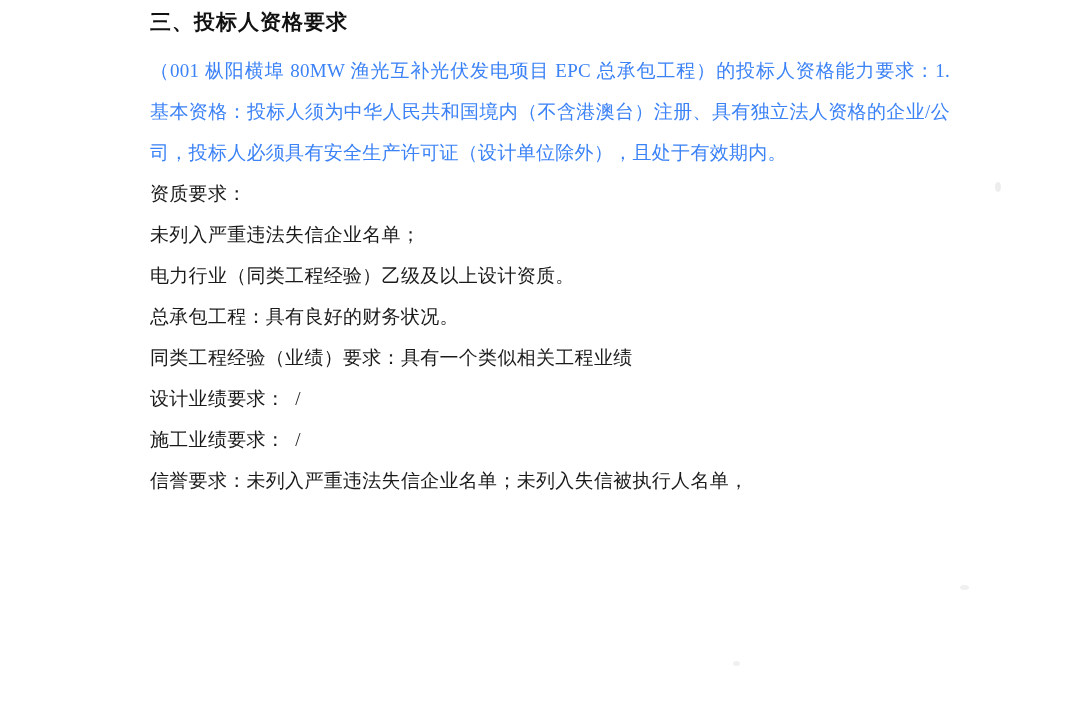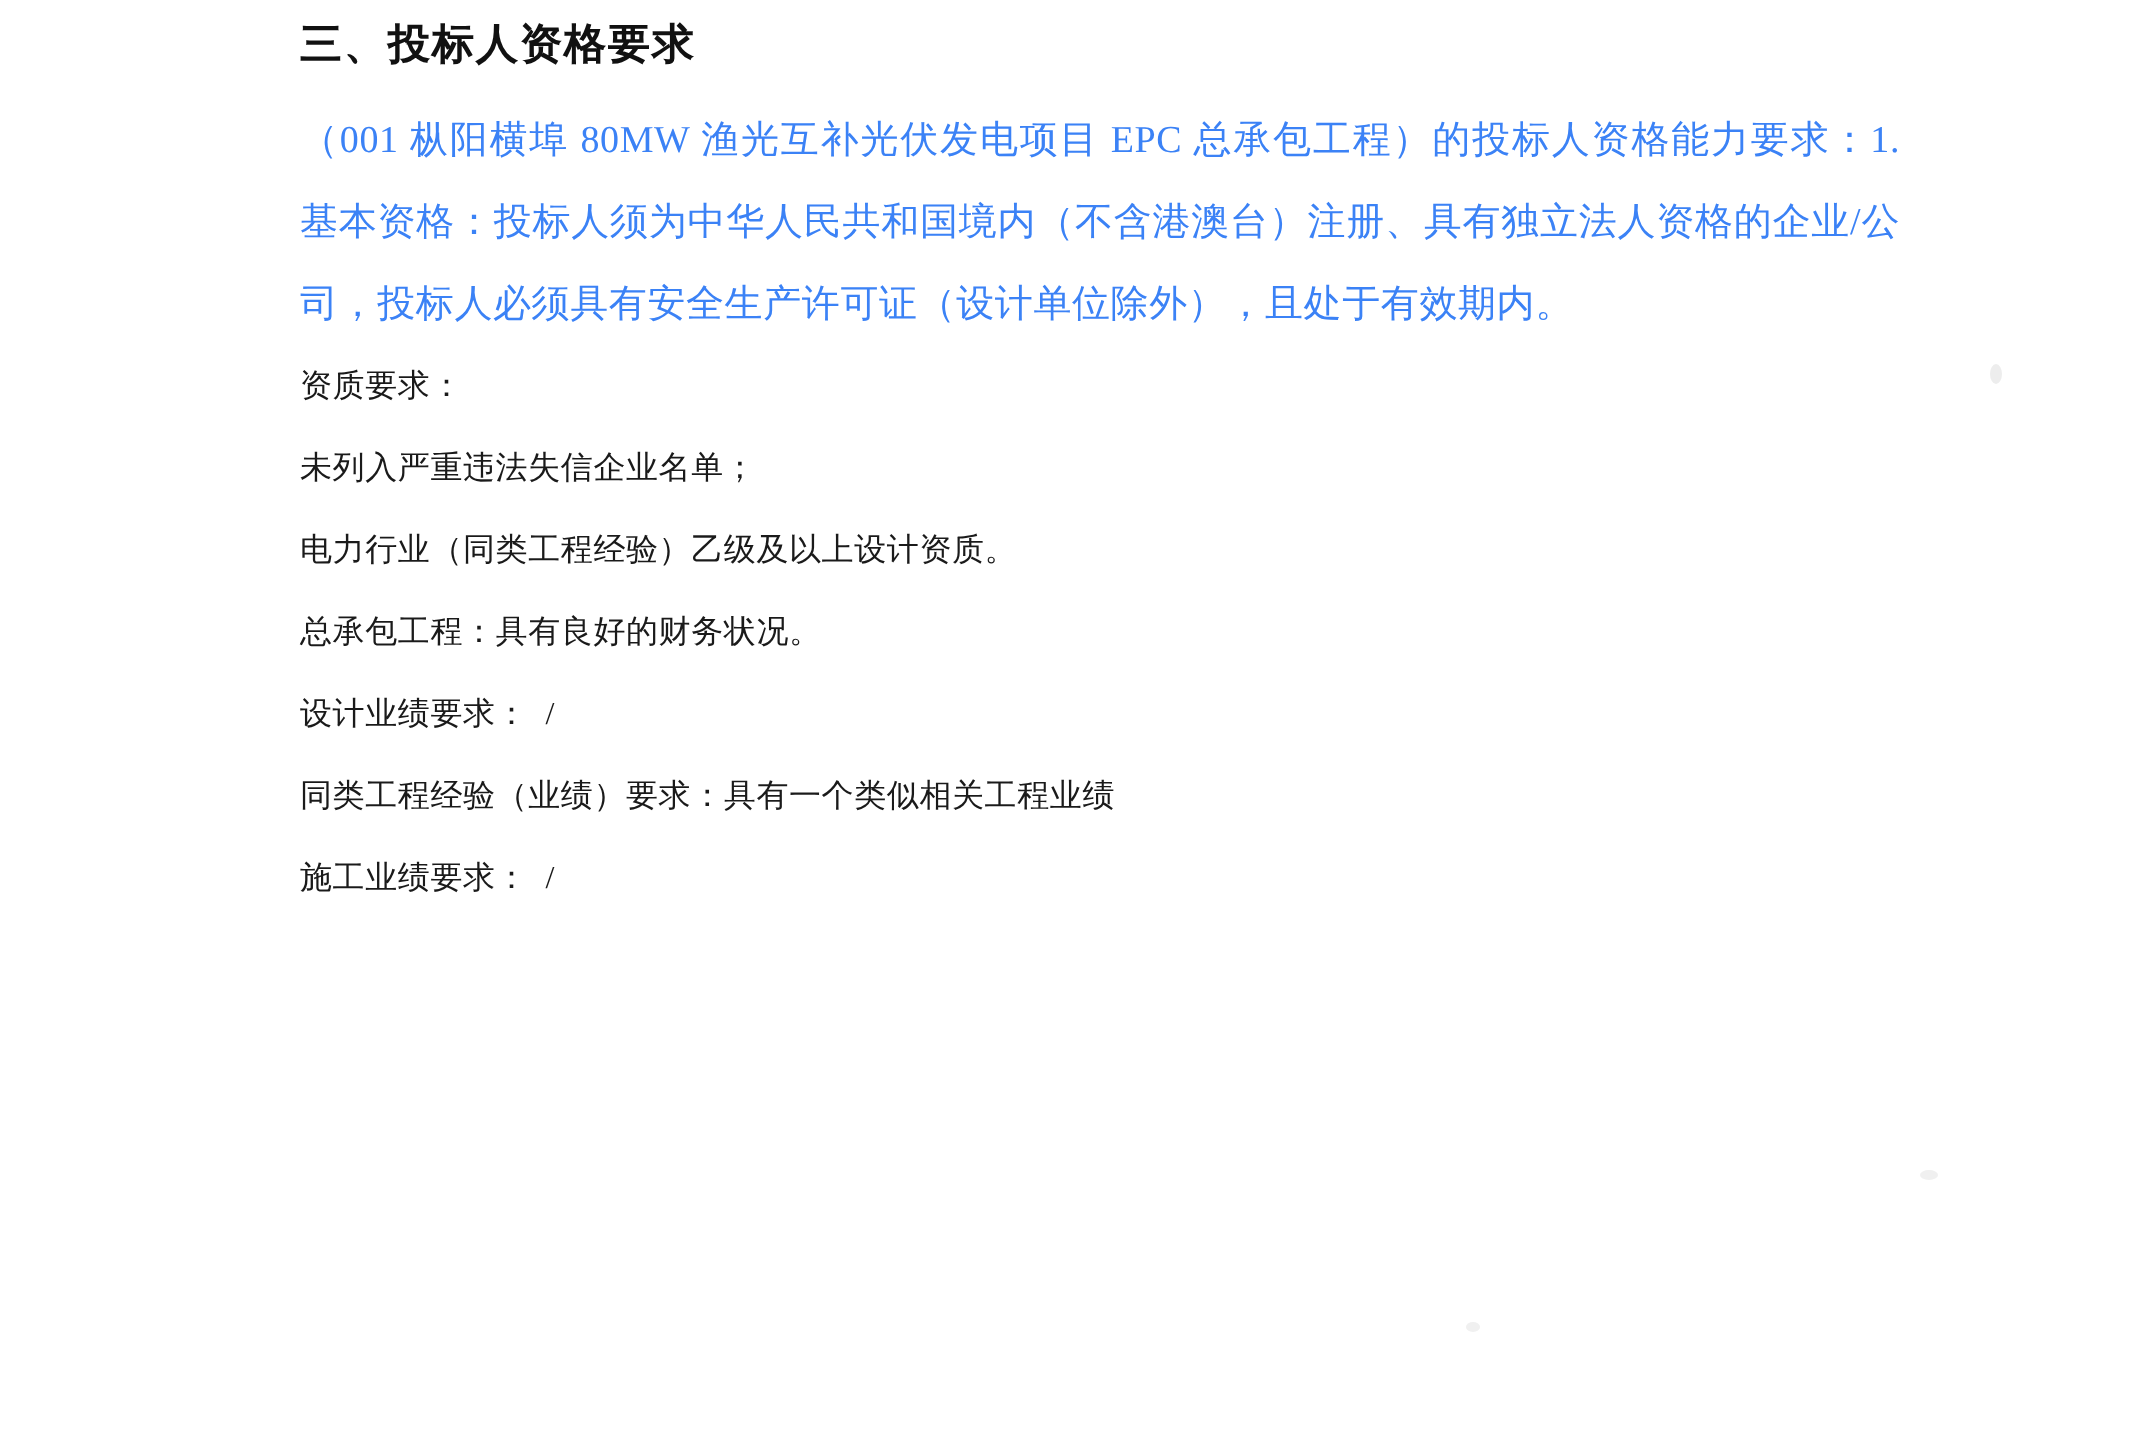--- a/index.html
+++ b/index.html
@@ -32,21 +32,21 @@
     color: #111;
     font-family: "Liberation Serif", serif;
   }
   .body-block {
     position: absolute;
     left: 150px;
     top: 50px;
     width: 800px;
   }
   .line {
-    font-size: 16px;
+    font-size: 19px;
     line-height: 41px;
     letter-spacing: 0.3px;
     color: #1a1a1a;
     white-space: pre;
   }
   .para-wrap {
     font-size: 19px;
     line-height: 41px;
     letter-spacing: 0.3px;
     color: #3b82f6;
@@ -78,26 +78,27 @@
 
     <div class="line">资质要求：</div>
 
 
     <div class="line">未列入严重违法失信企业名单；</div>
 
     <div class="line">电力行业（同类工程经验）乙级及以上设计资质。</div>
 
     <div class="line">总承包工程：具有良好的财务状况。</div>
 
+    <div class="line">同类工程经验（业绩）要求：具有一个类似相关工程业绩</div>
+
     <div class="line">设计业绩要求：  /</div>
-
-    <div class="line">同类工程经验（业绩）要求：具有一个类似相关工程业绩</div>
 
     <div class="line">施工业绩要求：  /</div>
 
+    <div class="line">信誉要求：未列入严重违法失信企业名单；未列入失信被执行人名单，</div>
 
 
   </div>
 
   <div class="faint-mark mark1"></div>
   <div class="faint-mark mark2"></div>
   <div class="faint-mark mark3"></div>
 
 </div>
 

